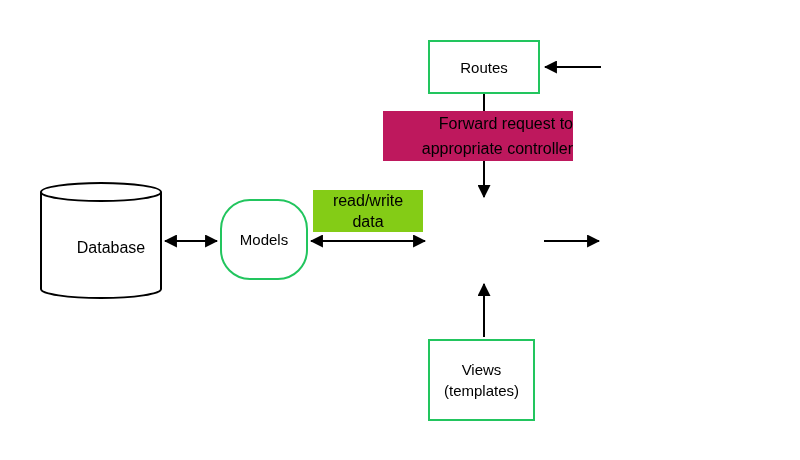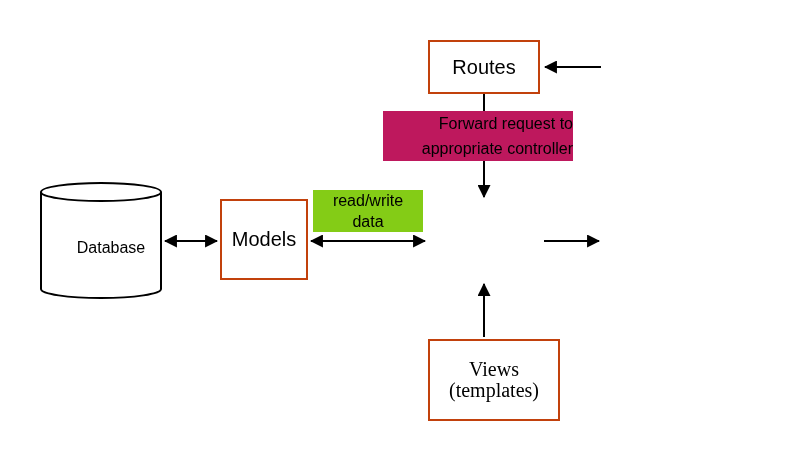--- a/index.html
+++ b/index.html
@@ -17,34 +17,34 @@
     overflow: hidden;
   }
   .canvas svg.wires {
     position: absolute;
     left: 0;
     top: 0;
   }
   .node {
     position: absolute;
     box-sizing: border-box;
-    border: 2px solid #c2410c;
+    border: 2px solid #22c55e;
     background: #ffffff;
     display: flex;
     align-items: center;
     justify-content: center;
     text-align: center;
-    font-size: 20px;
+    font-size: 15px;
     line-height: 21px;
     white-space: pre-line;
   }
   .node-routes      { left: 428px; top: 40px;  width: 112px; height: 54px; }
-  .node-models      { left: 220px; top: 199px; width: 88px;  height: 81px; }
+  .node-models      { left: 220px; top: 199px; width: 88px;  height: 81px; border-radius: 30px; }
   .node-controllers { left: 428px; top: 200px; width: 114px; height: 80px; }
-  .node-views       { left: 428px; top: 339px; width: 132px; height: 82px; font-family: Liberation Serif, serif; }
+  .node-views       { left: 428px; top: 339px; width: 107px; height: 82px; }
   .lbl {
     position: absolute;
     font-size: 16px;
     line-height: 22px;
     white-space: pre-line;
   }
   .lbl-http-request  { left: 606px; top: 40px;  text-align: left; }
   .lbl-forward       { left: 383px; top: 111px; width: 190px; text-align: right; line-height: 25px; background: #be185d; }
   .lbl-read-write    { left: 313px; top: 190px; width: 110px; text-align: center; line-height: 21px; background: #84cc16; }
   .lbl-http-response { left: 605px; top: 217px; text-align: left; }

